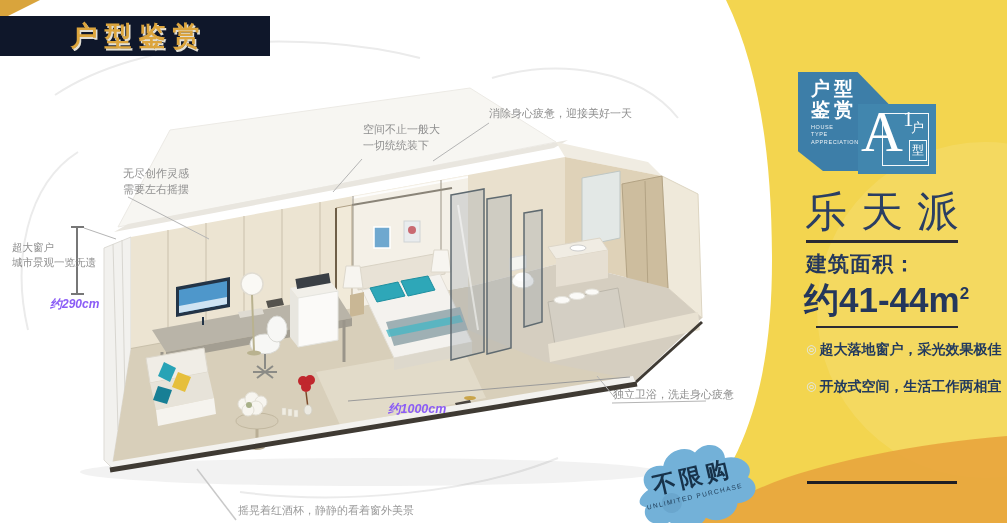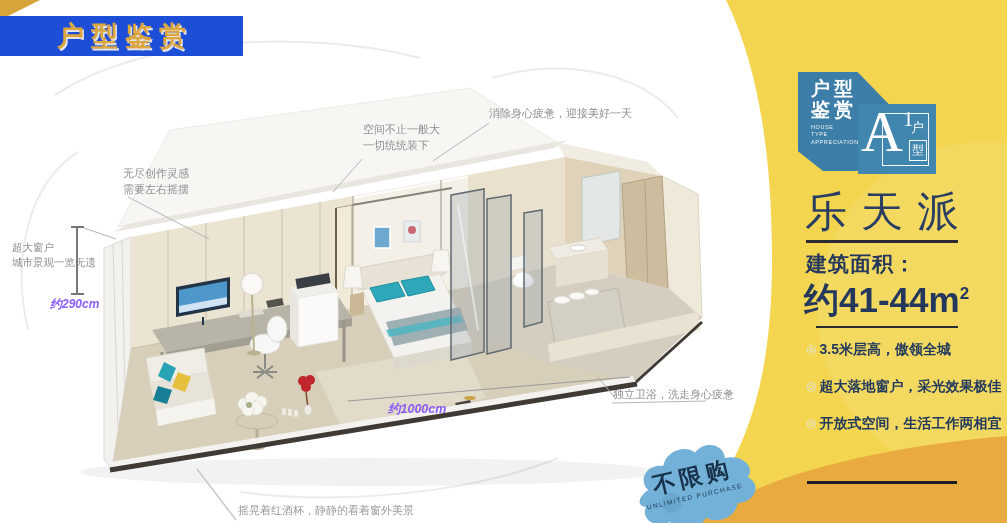--- a/index.html
+++ b/index.html
@@ -6,21 +6,21 @@
   body{
     width:1007px;height:523px;position:relative;overflow:hidden;background:#ffffff;
     font-family:"Liberation Sans","DejaVu Sans",sans-serif;
   }
   svg{display:block;}
   .scene{position:absolute;left:0;top:0;z-index:0;}
 
   
   .corner-tri{position:absolute;left:0;top:0;width:0;height:0;z-index:4;
     border-top:20px solid #d9a43c;border-right:40px solid transparent;}
-  .banner{position:absolute;left:0;top:16px;width:243px;height:40px;background:#1d4ed8;
+  .banner{position:absolute;left:0;top:16px;width:270px;height:40px;background:#0f172a;
     z-index:5;display:flex;align-items:center;justify-content:center;}
   .banner-title{font-size:27px;font-weight:bold;color:#dca53d;letter-spacing:7px;text-indent:7px;
     text-shadow:1.5px 1.5px 0 rgba(250,245,232,.9);}
 
   
   .note{position:absolute;z-index:3;font-size:11px;line-height:1.45;color:#8f8f8f;white-space:pre-line;}
   .note.nowrap{white-space:nowrap;}
   .dim{position:absolute;z-index:3;font-size:12px;font-weight:bold;color:#8b5cf6;white-space:nowrap;font-style:italic;}
 
   
@@ -276,21 +276,20 @@
   <span class="xing">型</span>
 </div>
 
 <div class="p-title">乐天派</div>
 <div class="p-line1"></div>
 <div class="p-area-label">建筑面积：</div>
 <div class="p-area-value"><span>约41-44m</span><sup>2</sup></div>
 <div class="p-line2"></div>
 
 <div class="features">
-  <div class="feature"><span class="ring">◎</span><span>3.5米层高，傲领全城</span></div>
   <div class="feature"><span class="ring">◎</span><span>超大落地窗户，采光效果极佳</span></div>
   <div class="feature"><span class="ring">◎</span><span>开放式空间，生活工作两相宜</span></div>
 </div>
 <div class="p-line3"></div>
 
 <div class="stamp">
   <div class="stamp-inner">
     <svg width="148" height="88" viewBox="0 0 148 88">
       <path d="M30,40 C22,28 34,14 50,20 C56,6 76,4 84,14 C96,4 114,12 112,26 C128,26 140,40 130,50 C142,60 132,76 114,73 C110,85 92,90 80,80 C70,92 48,88 44,76 C28,80 16,66 24,56 C14,52 20,44 30,40 Z" fill="#73b1d8"></path>
       <circle cx="50" cy="58" r="10" fill="rgba(40,90,130,0.12)"></circle>

